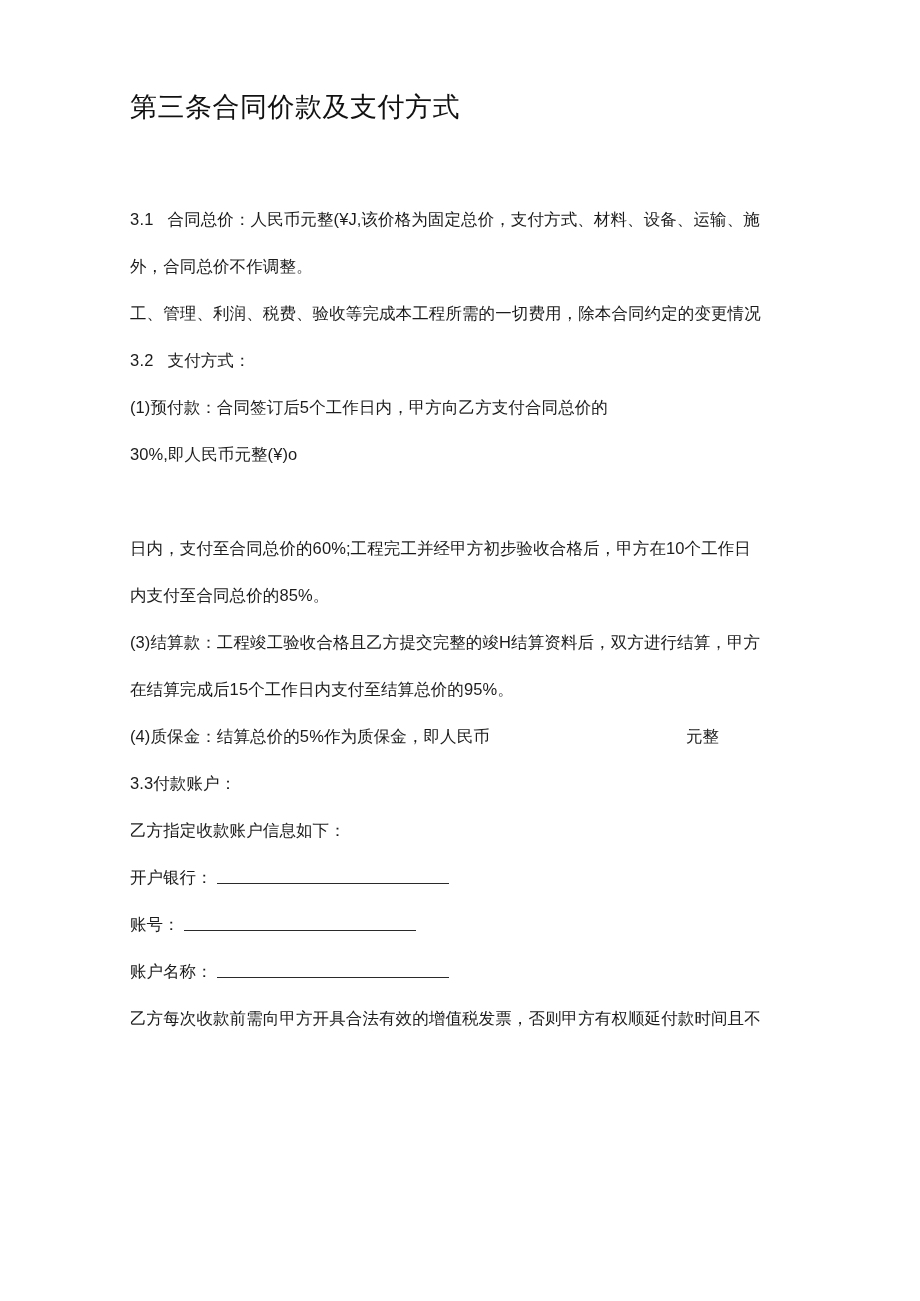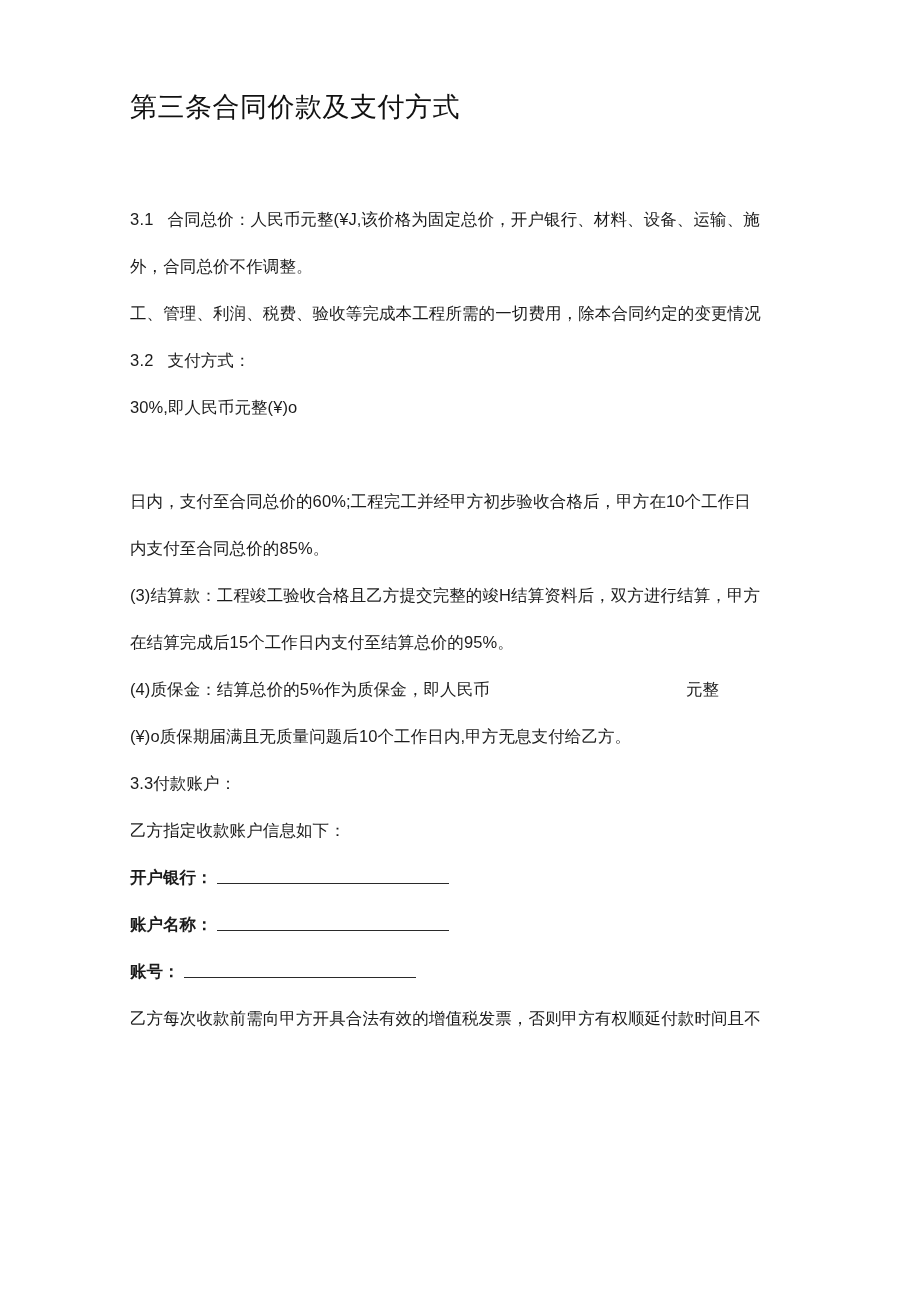--- a/index.html
+++ b/index.html
@@ -79,21 +79,20 @@
     line-height: 47px;
     height: 47px;
     white-space: nowrap;
     color: #1b1b1b;
     display: flex;
     align-items: center;
   }
 
   .blank-row .field-label {
     display: inline-block;
-    font-weight: bold;
   }
 
   .blank-row .rule {
     display: inline-block;
     width: 232px;
     height: 0;
     border-bottom: 1.6px solid #2a2a2a;
     margin-left: 4px;
     position: relative;
     top: 6px;
@@ -101,61 +100,61 @@
 </style>
 </head>
 <body>
 
 <div class="page">
 
   <div class="doc-title">第三条合同价款及支付方式</div>
 
   <div class="body-block">
 
-    <div class="line"><span class="num">3.1</span><span class="gap-sm"></span><span>合同总价：人民币元整(¥J,该价格为固定总价，开户银行、材料、设备、运输、施</span></div>
+    <div class="line"><span class="num">3.1</span><span class="gap-sm"></span><span>合同总价：人民币元整(¥J,该价格为固定总价，支付方式、材料、设备、运输、施</span></div>
 
     <div class="line">外，合同总价不作调整。</div>
 
     <div class="line">工、管理、利润、税费、验收等完成本工程所需的一切费用，除本合同约定的变更情况</div>
 
     <div class="line"><span class="num">3.2</span><span class="gap-sm"></span><span>支付方式：</span></div>
 
+    <div class="line">(1)预付款：合同签订后5个工作日内，甲方向乙方支付合同总价的</div>
 
     <div class="line">30%,即人民币元整(¥)o</div>
 
     <div class="line spacer"></div>
 
 
     <div class="line">日内，支付至合同总价的60%;工程完工并经甲方初步验收合格后，甲方在10个工作日</div>
 
     <div class="line">内支付至合同总价的85%。</div>
 
     <div class="line">(3)结算款：工程竣工验收合格且乙方提交完整的竣H结算资料后，双方进行结算，甲方</div>
 
     <div class="line">在结算完成后15个工作日内支付至结算总价的95%。</div>
 
     <div class="line"><span>(4)质保金：结算总价的5%作为质保金，即人民币</span><span class="gap-wide"></span><span>元整</span></div>
 
-    <div class="line">(¥)o质保期届满且无质量问题后10个工作日内,甲方无息支付给乙方。</div>
 
     <div class="line">3.3付款账户：</div>
 
     <div class="line">乙方指定收款账户信息如下：</div>
 
     <div class="blank-row">
         <span class="field-label">开户银行：</span>
         <span class="rule"></span>
       </div>
 
     <div class="blank-row">
-        <span class="field-label">账户名称：</span>
+        <span class="field-label">账号：</span>
         <span class="rule"></span>
       </div>
 
     <div class="blank-row">
-        <span class="field-label">账号：</span>
+        <span class="field-label">账户名称：</span>
         <span class="rule"></span>
       </div>
 
     <div class="line">乙方每次收款前需向甲方开具合法有效的增值税发票，否则甲方有权顺延付款时间且不</div>
 
   </div>
 </div>
 
 </body></html>

